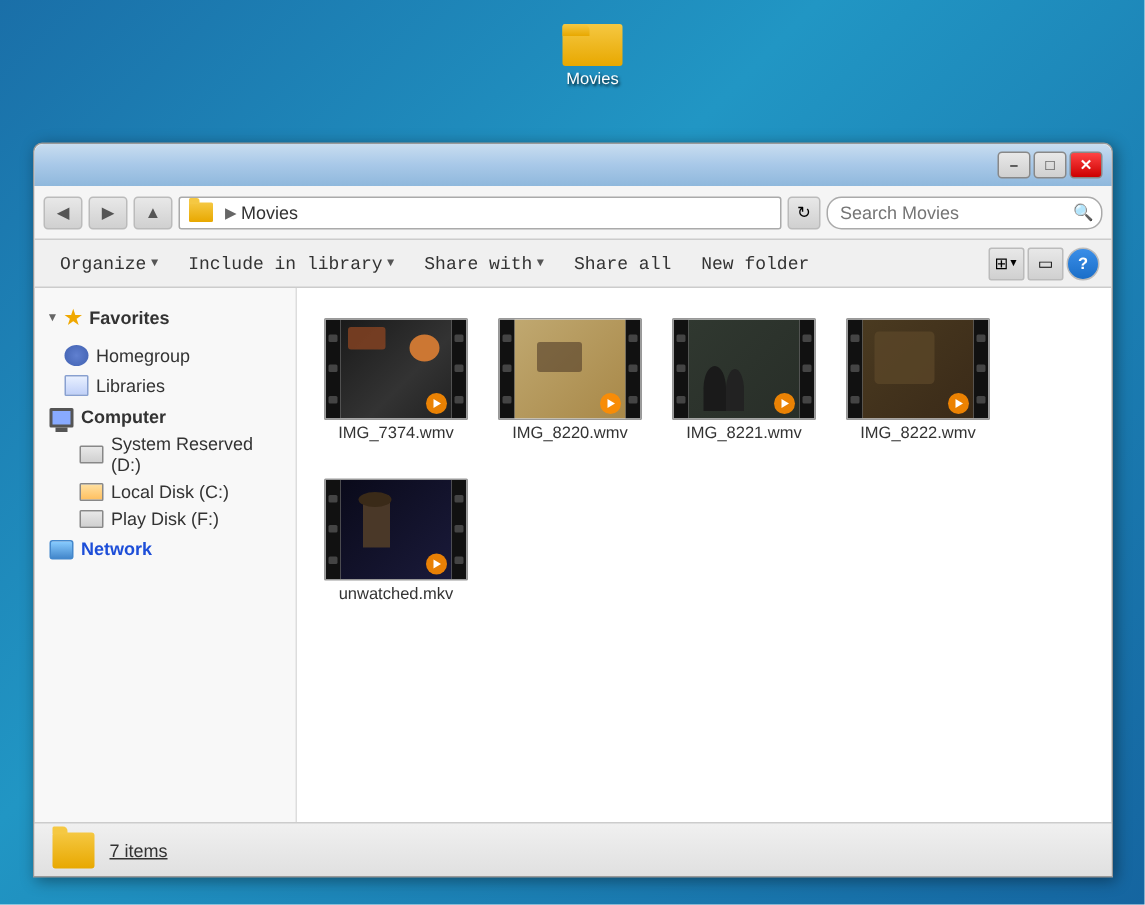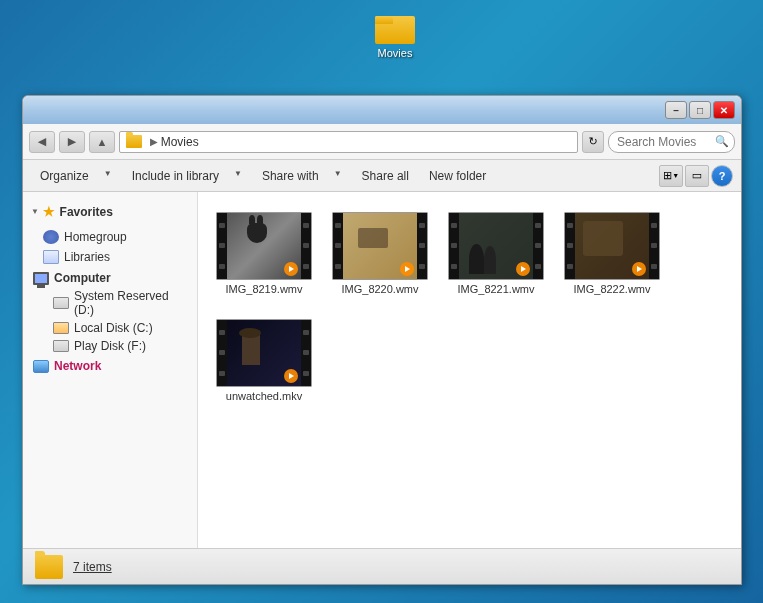--- a/index.html
+++ b/index.html
@@ -185,21 +185,21 @@
       align-items: center;
       justify-content: center;
       font-size: 11px;
     }
     .search-wrapper {
       position: relative;
       display: flex;
       align-items: center;
     }
     .search-wrapper input {
-      width: 127px;
+      width: 184px;
       height: 22px;
       border: 1px solid #aaa;
       border-radius: 10px;
       padding: 0 24px 0 8px;
       font-size: 12px;
       color: #999;
       background: white;
       outline: none;
     }
     .search-icon-inner {
@@ -222,22 +222,24 @@
     }
     .tool-btn {
       padding: 3px 8px;
       border: 1px solid transparent;
       border-radius: 3px;
       cursor: pointer;
       font-size: 12px;
       color: #333;
       background: transparent;
       display: flex;
-      gap: 15px;
+      align-items: center;
+      gap: 3px;
       white-space: nowrap;
+      font-family: Liberation Mono, monospace;
     }
     .tool-btn .drop-arrow { font-size: 8px; color: #555; }
     .view-toggle {
       margin-left: auto;
       display: flex;
       align-items: center;
       gap: 2px;
     }
     .view-btn {
       width: 24px;
@@ -386,21 +388,21 @@
       border-radius: 2px;
       background: linear-gradient(to bottom, #222, #111);
       margin-right: 5px;
       flex-shrink: 0;
     }
     .network-item {
       display: flex;
       align-items: center;
       padding: 4px 8px 4px 10px;
       cursor: pointer;
-      color: #be185d;
+      color: #1d4ed8;
       font-size: 12px;
       font-weight: bold;
     }
     .network-icon {
       width: 16px;
       height: 13px;
       border: 1px solid #4488cc;
       border-radius: 2px;
       background: linear-gradient(to bottom, #88ccff, #4488cc);
       margin-right: 5px;
@@ -671,42 +673,43 @@
         <div class="network-icon"></div>
         <span>Network</span>
       </div>
 
     </div>
 
     <div class="content-area">
       <div class="files-grid">
 
 
-
         <div class="file-item">
           <div class="video-thumb">
             <div class="film-strip-left">
               <div class="film-hole"></div>
               <div class="film-hole"></div>
               <div class="film-hole"></div>
             </div>
-            <div class="thumb-img" style="position:absolute;left:10px;right:10px;top:0;bottom:0;background:linear-gradient(135deg,#555 0%,#888 50%,#444 100%);">
-              <div class="cat-shape"></div>
+            <div class="thumb-img" style="position:absolute;left:10px;right:10px;top:0;bottom:0;background:linear-gradient(135deg,#1a1a1a 0%,#333 60%,#222 100%);">
+              <div style="position:absolute;top:10px;right:8px;width:20px;height:18px;background:#cc7733;border-radius:50%;"></div>
+              <div style="position:absolute;top:5px;left:5px;width:25px;height:15px;background:#884422;border-radius:2px;opacity:0.8;"></div>
             </div>
             <div class="film-strip-right">
               <div class="film-hole"></div>
               <div class="film-hole"></div>
               <div class="film-hole"></div>
             </div>
             <div class="play-btn-overlay">
               <div class="play-triangle"></div>
             </div>
           </div>
-          <span class="file-name">IMG_8219.wmv</span>
+          <span class="file-name">IMG_7374.wmv</span>
         </div>
+
 
         <div class="file-item">
           <div class="video-thumb">
             <div class="film-strip-left">
               <div class="film-hole"></div>
               <div class="film-hole"></div>
               <div class="film-hole"></div>
             </div>
             <div class="thumb-img" style="position:absolute;left:10px;right:10px;top:0;bottom:0;background:linear-gradient(135deg,#c0a870 0%,#a88848 100%);">
               <div style="position:absolute;top:15px;left:15px;width:30px;height:20px;background:rgba(80,60,40,0.6);border-radius:2px;"></div>

